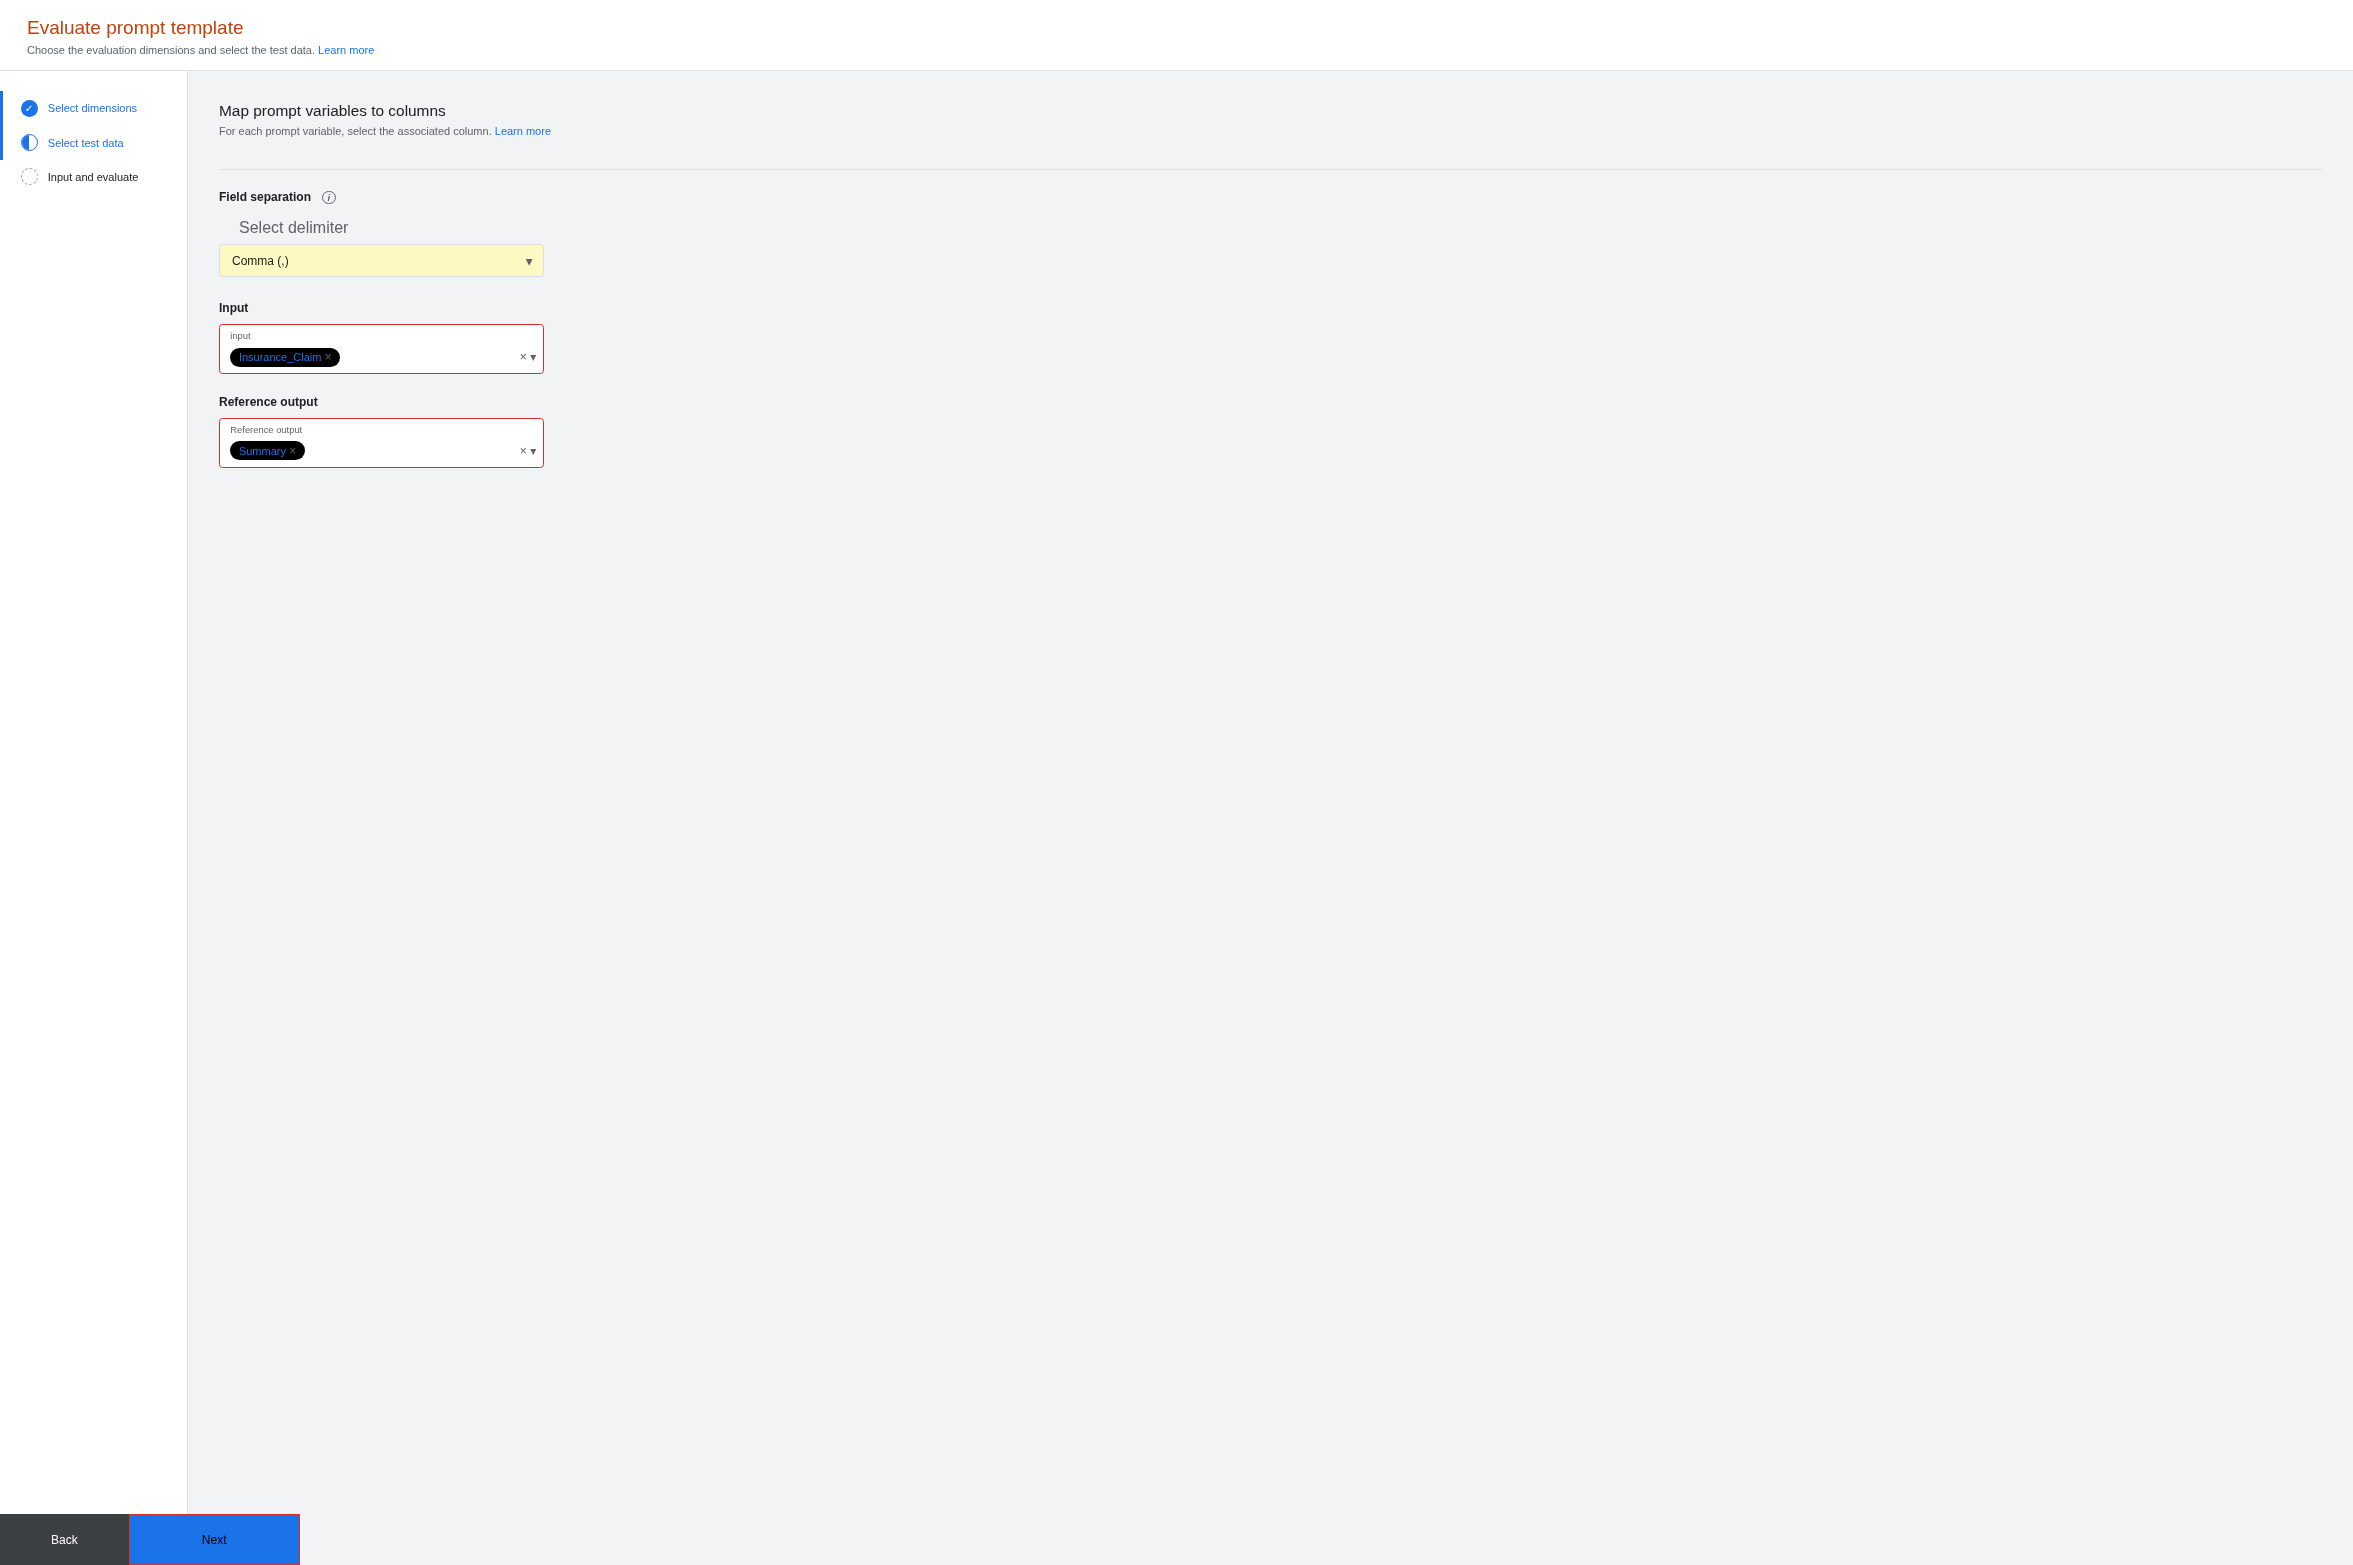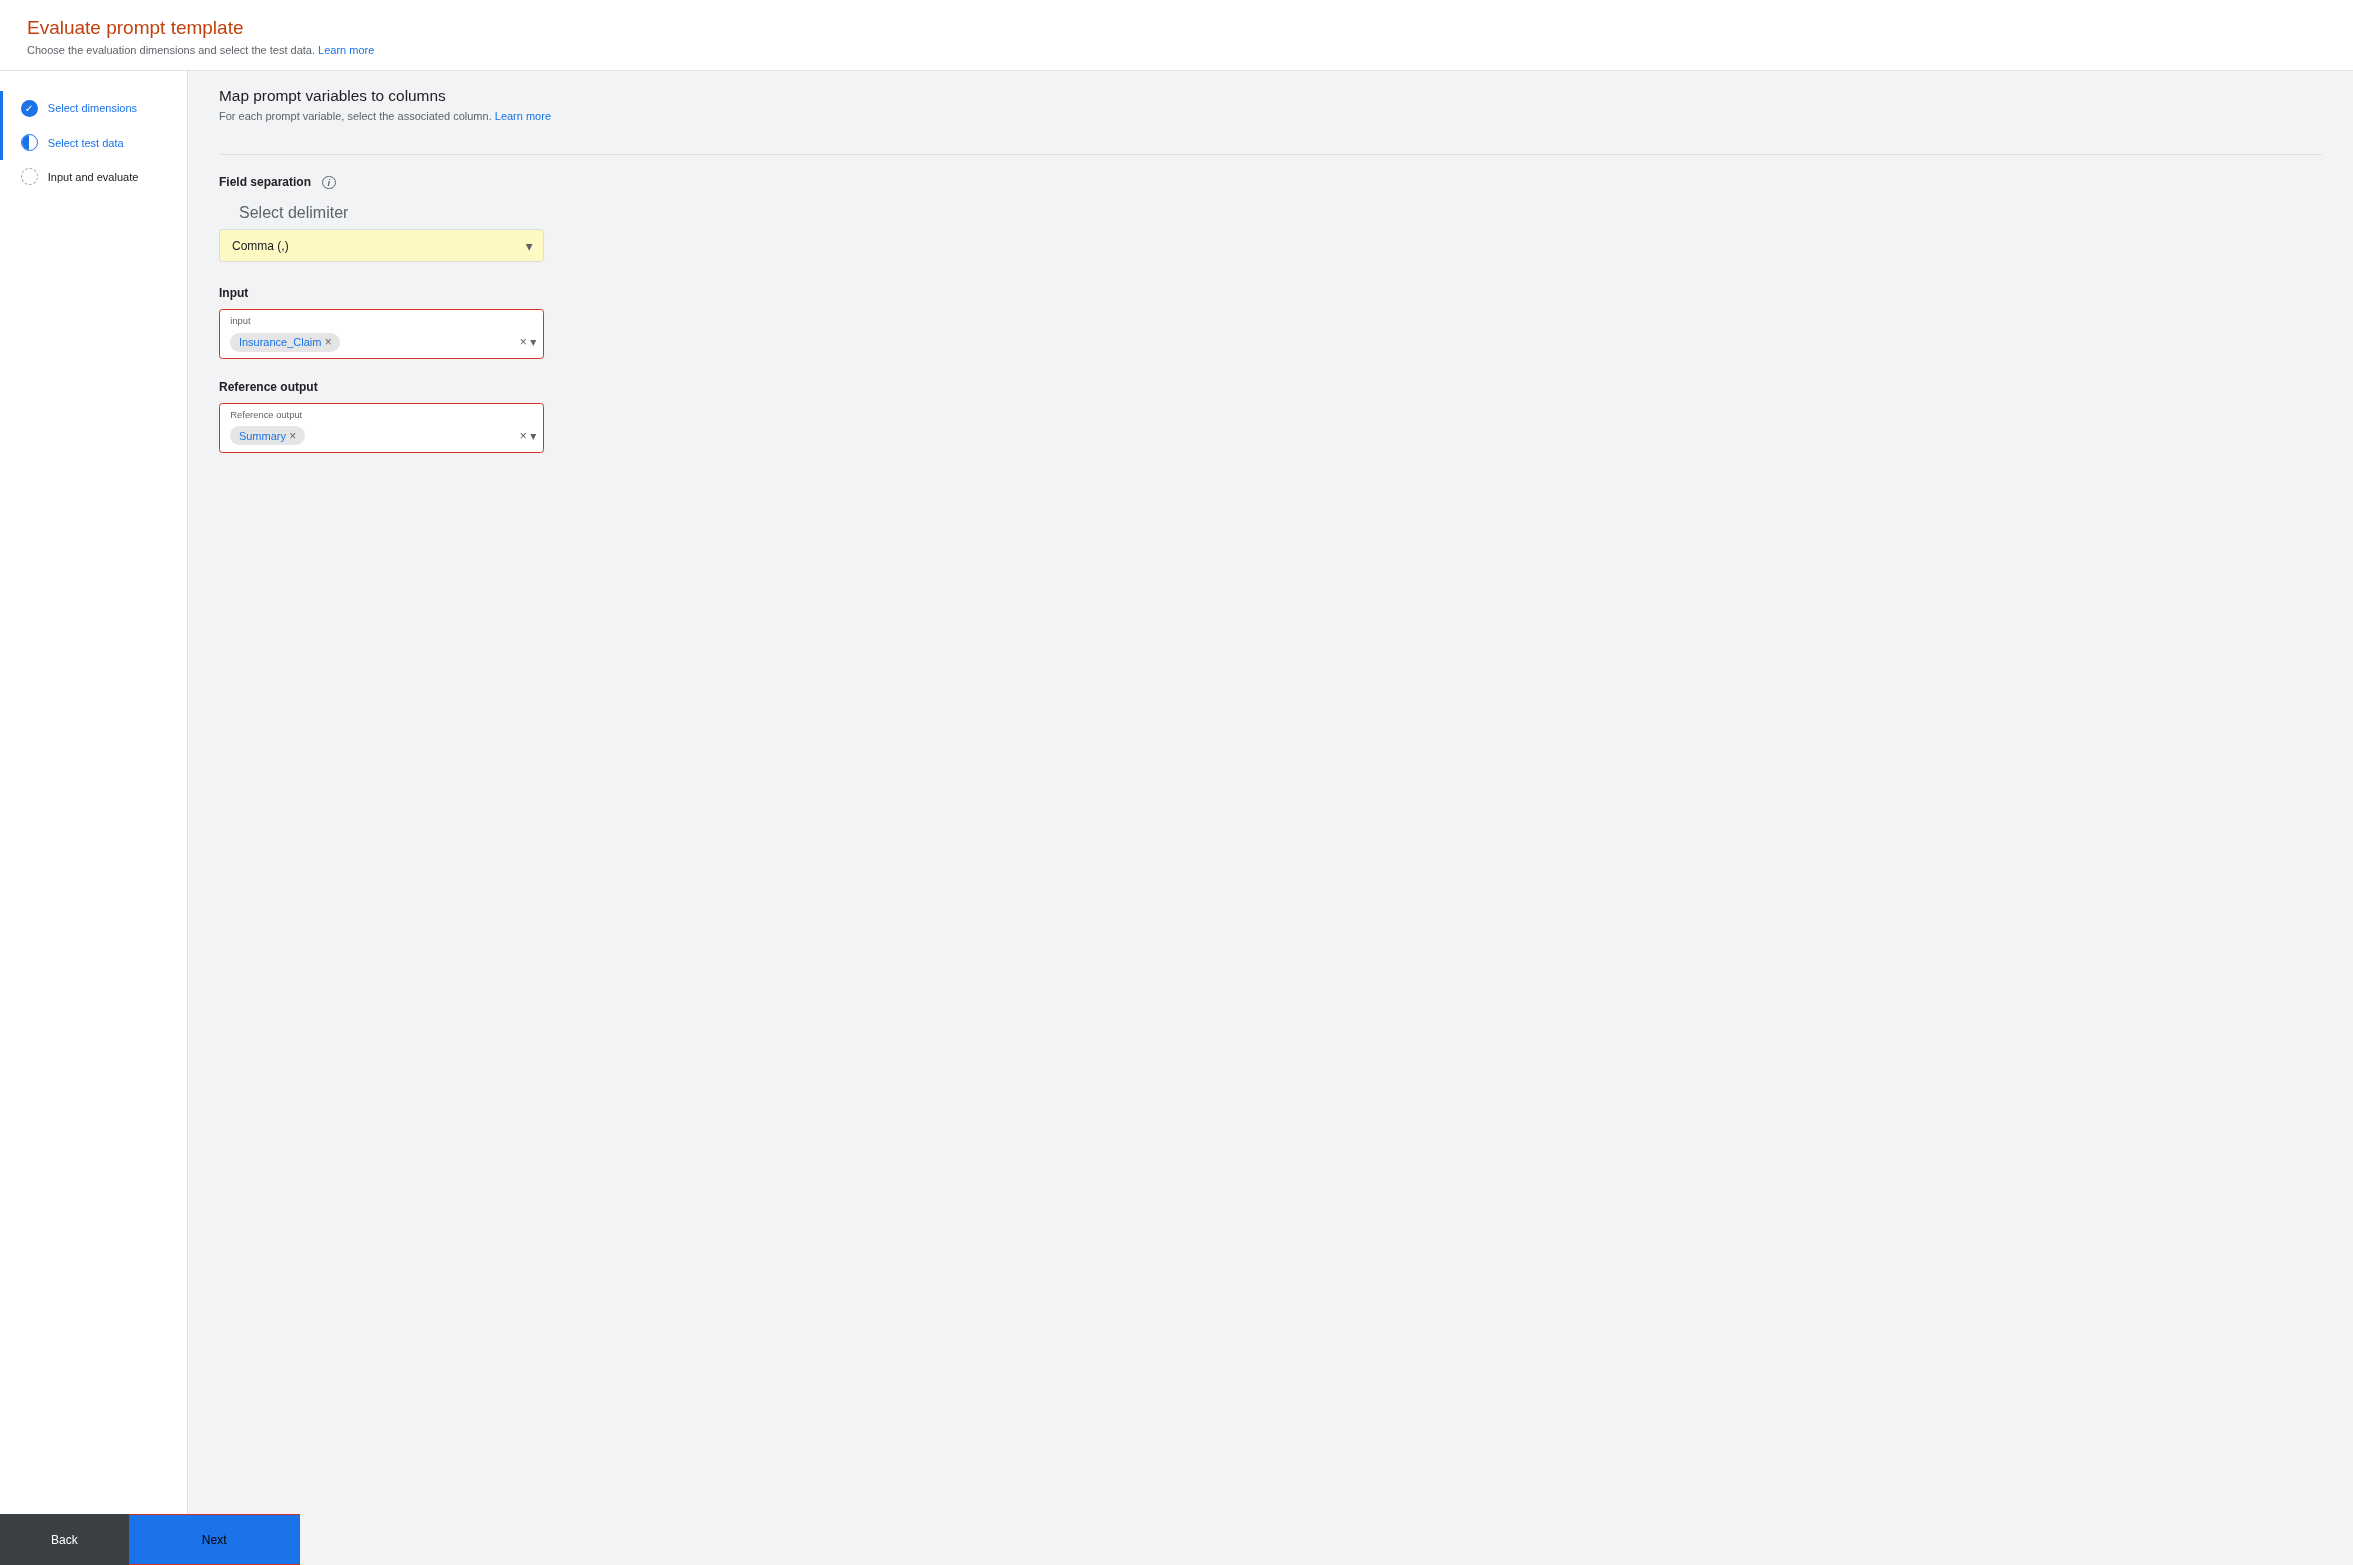--- a/index.html
+++ b/index.html
@@ -107,21 +107,21 @@
       height: 100%;
       background: #1a73e8;
     }
 
     .step-icon.pending {
       border: 1.7px dashed #9aa0a6;
     }
 
     .content-area {
       flex: 1;
-      padding: 16px 31px;
+      padding: 31px 31px;
       overflow-y: auto;
       background: #f1f3f4;
     }
 
     .section-title {
       font-size: 15.4px;
       font-weight: 400;
       color: #202124;
       margin-bottom: 5.1px;
     }
@@ -235,21 +235,21 @@
     }
 
     .variable-select-inner {
       display: flex;
       align-items: center;
       padding: 5.1px 6.8px 6.8px 10.3px;
       gap: 3.4px;
     }
 
     .selected-tag {
-      background: #e5e5e5;
+      background: #000000;
       color: #1a73e8;
       padding: 3.4px 8.6px;
       border-radius: 13.7px;
       font-size: 11px;
       display: flex;
       align-items: center;
       gap: 3.4px;
     }
 
     .tag-close {

